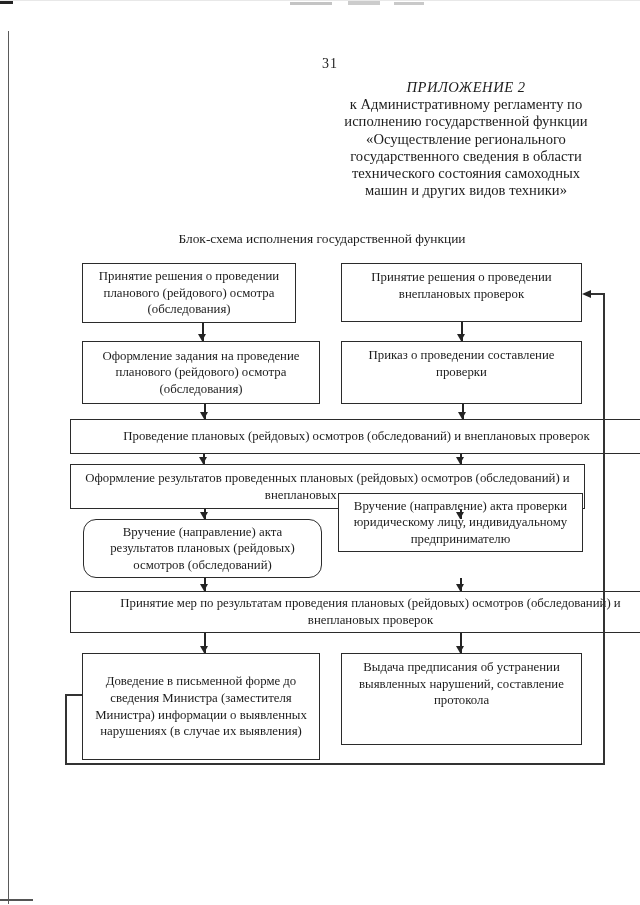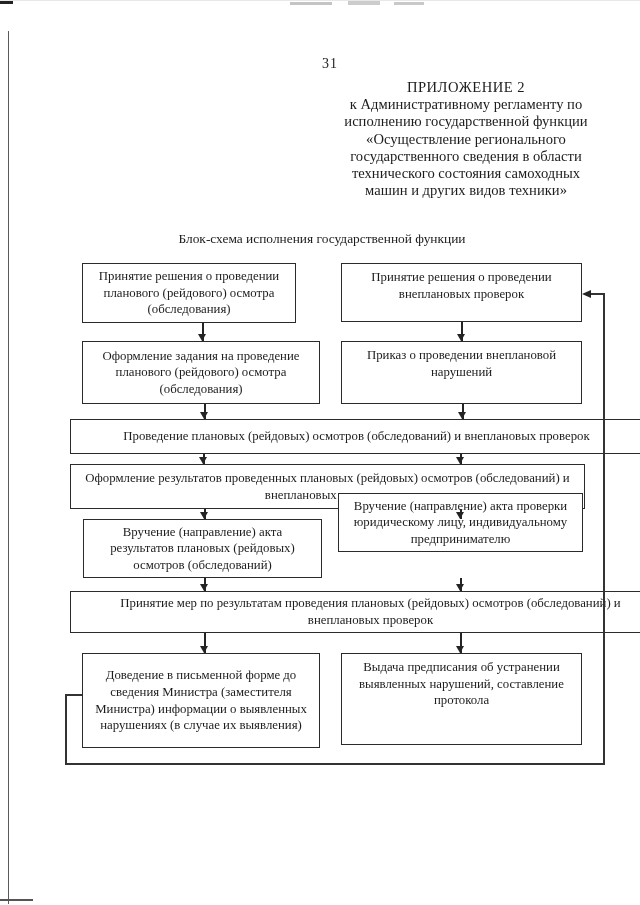--- a/index.html
+++ b/index.html
@@ -10,21 +10,21 @@
     color:#1c1c1c;
   }
   .page-number {
     position:absolute; left:322px; top:55px;
     font-size:14px; letter-spacing:1px;
   }
   .appendix-block {
     position:absolute; left:333px; top:78px; width:266px;
     text-align:center; font-size:14.6px; line-height:17.2px;
   }
-  .appendix-title { letter-spacing:0.5px; }
+  .appendix-title { letter-spacing:0.5px;font-style:italic; }
   .chart-title {
     position:absolute; left:2px; top:230px; width:640px;
     text-align:center; font-size:13.4px;
   }
   .box {
     position:absolute; box-sizing:border-box;
     border:1.5px solid #2b2b2b; background:#fff;
     display:flex; align-items:center; justify-content:center;
     text-align:center; font-size:12.8px; line-height:16.6px;
     padding:2px 7px;
@@ -70,33 +70,33 @@
   </div>
 
   <div class="chart-title">Блок-схема исполнения государственной функции</div>
 
   <div class="box" style="left:82px;top:262px;width:214px;height:60px;">Принятие решения о проведении планового (рейдового) осмотра (обследования)</div>
 
   <div class="box top-align" style="left:341px;top:262px;width:241px;height:59px;">Принятие решения о проведении внеплановых проверок</div>
 
   <div class="box" style="left:82px;top:340px;width:238px;height:63px;">Оформление задания на проведение планового (рейдового) осмотра (обследования)</div>
 
-  <div class="box top-align" style="left:341px;top:340px;width:241px;height:63px;">Приказ о проведении внеплановой нарушений</div>
+  <div class="box top-align" style="left:341px;top:340px;width:241px;height:63px;">Приказ о проведении составление проверки</div>
 
   <div class="box" style="left:70px;top:418px;width:573px;height:35px;">Проведение плановых (рейдовых) осмотров (обследований) и внеплановых проверок</div>
 
   <div class="box" style="left:70px;top:463px;width:515px;height:45px;">Оформление результатов проведенных плановых (рейдовых) осмотров (обследований) и внеплановых проверок</div>
 
-  <div class="box" style="left:83px;top:518px;width:239px;height:59px;">Вручение (направление) акта результатов плановых (рейдовых) осмотров (обследований)</div>
+  <div class="box" style="left:83px;top:518px;width:239px;height:59px;border-radius:13px;">Вручение (направление) акта результатов плановых (рейдовых) осмотров (обследований)</div>
 
   <div class="box" style="left:338px;top:492px;width:245px;height:59px;">Вручение (направление) акта проверки юридическому лицу, индивидуальному предпринимателю</div>
 
   <div class="box" style="left:70px;top:590px;width:592px;height:42px;padding-left:16px;">Принятие мер по результатам проведения плановых (рейдовых) осмотров (обследований) и внеплановых проверок</div>
 
-  <div class="box" style="left:82px;top:652px;width:238px;height:95px;">Доведение в письменной форме до сведения Министра (заместителя Министра) информации о выявленных нарушениях (в случае их выявления)</div>
+  <div class="box" style="left:82px;top:652px;width:238px;height:107px;">Доведение в письменной форме до сведения Министра (заместителя Министра) информации о выявленных нарушениях (в случае их выявления)</div>
 
   <div class="box top-align" style="left:341px;top:652px;width:241px;height:92px;">Выдача предписания об устранении выявленных нарушений, составление протокола</div>
 
   <div class="varrow" style="left:202px;top:322px;height:18px;"></div>
   <div class="varrow" style="left:461px;top:321px;height:19px;"></div>
   <div class="varrow" style="left:204px;top:403px;height:15px;"></div>
   <div class="varrow" style="left:462px;top:403px;height:15px;"></div>
   <div class="varrow" style="left:203px;top:453px;height:10px;"></div>
   <div class="varrow" style="left:460px;top:453px;height:10px;"></div>
   <div class="varrow" style="left:204px;top:508px;height:10px;"></div>

